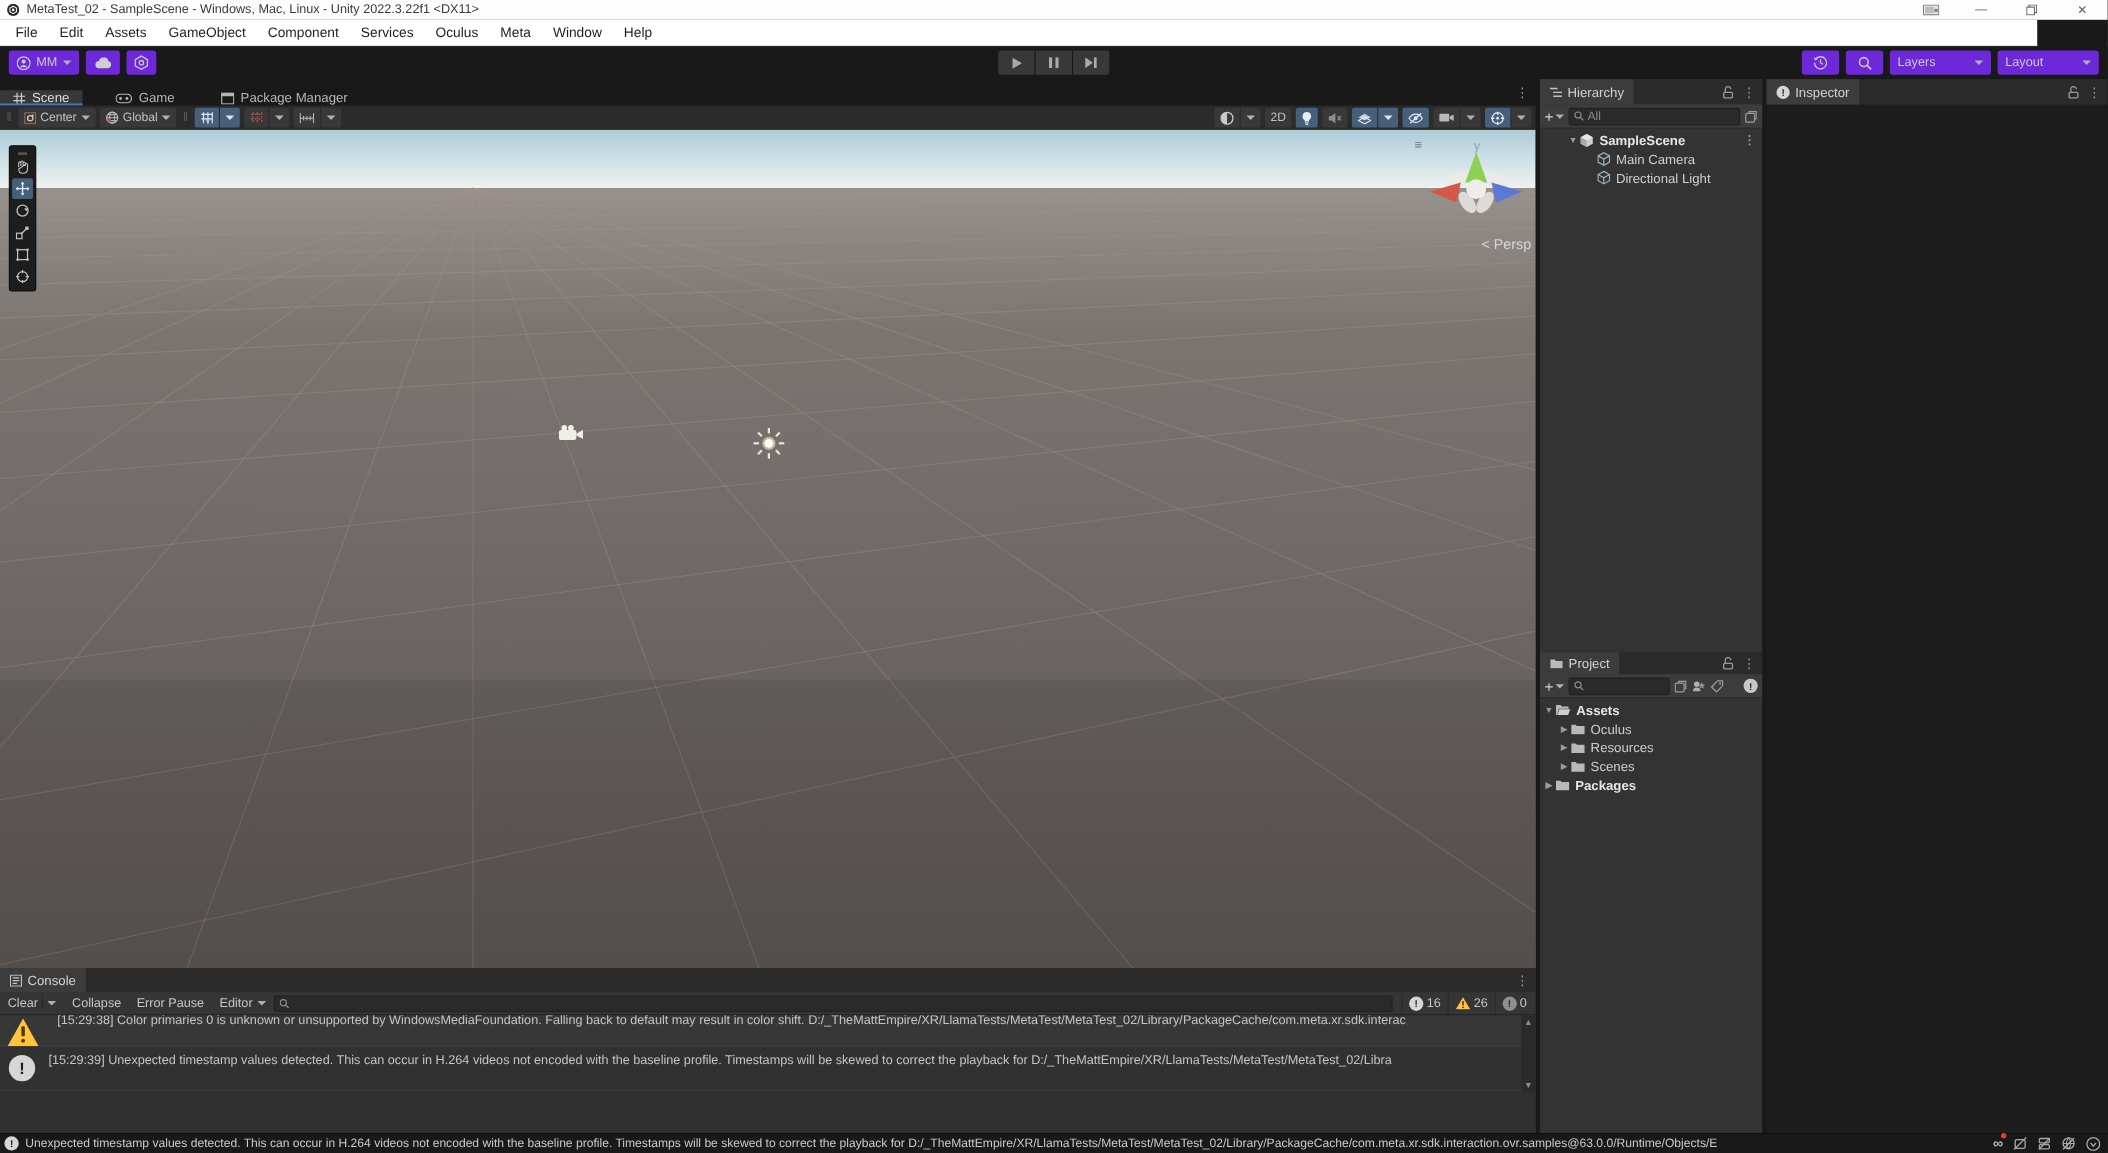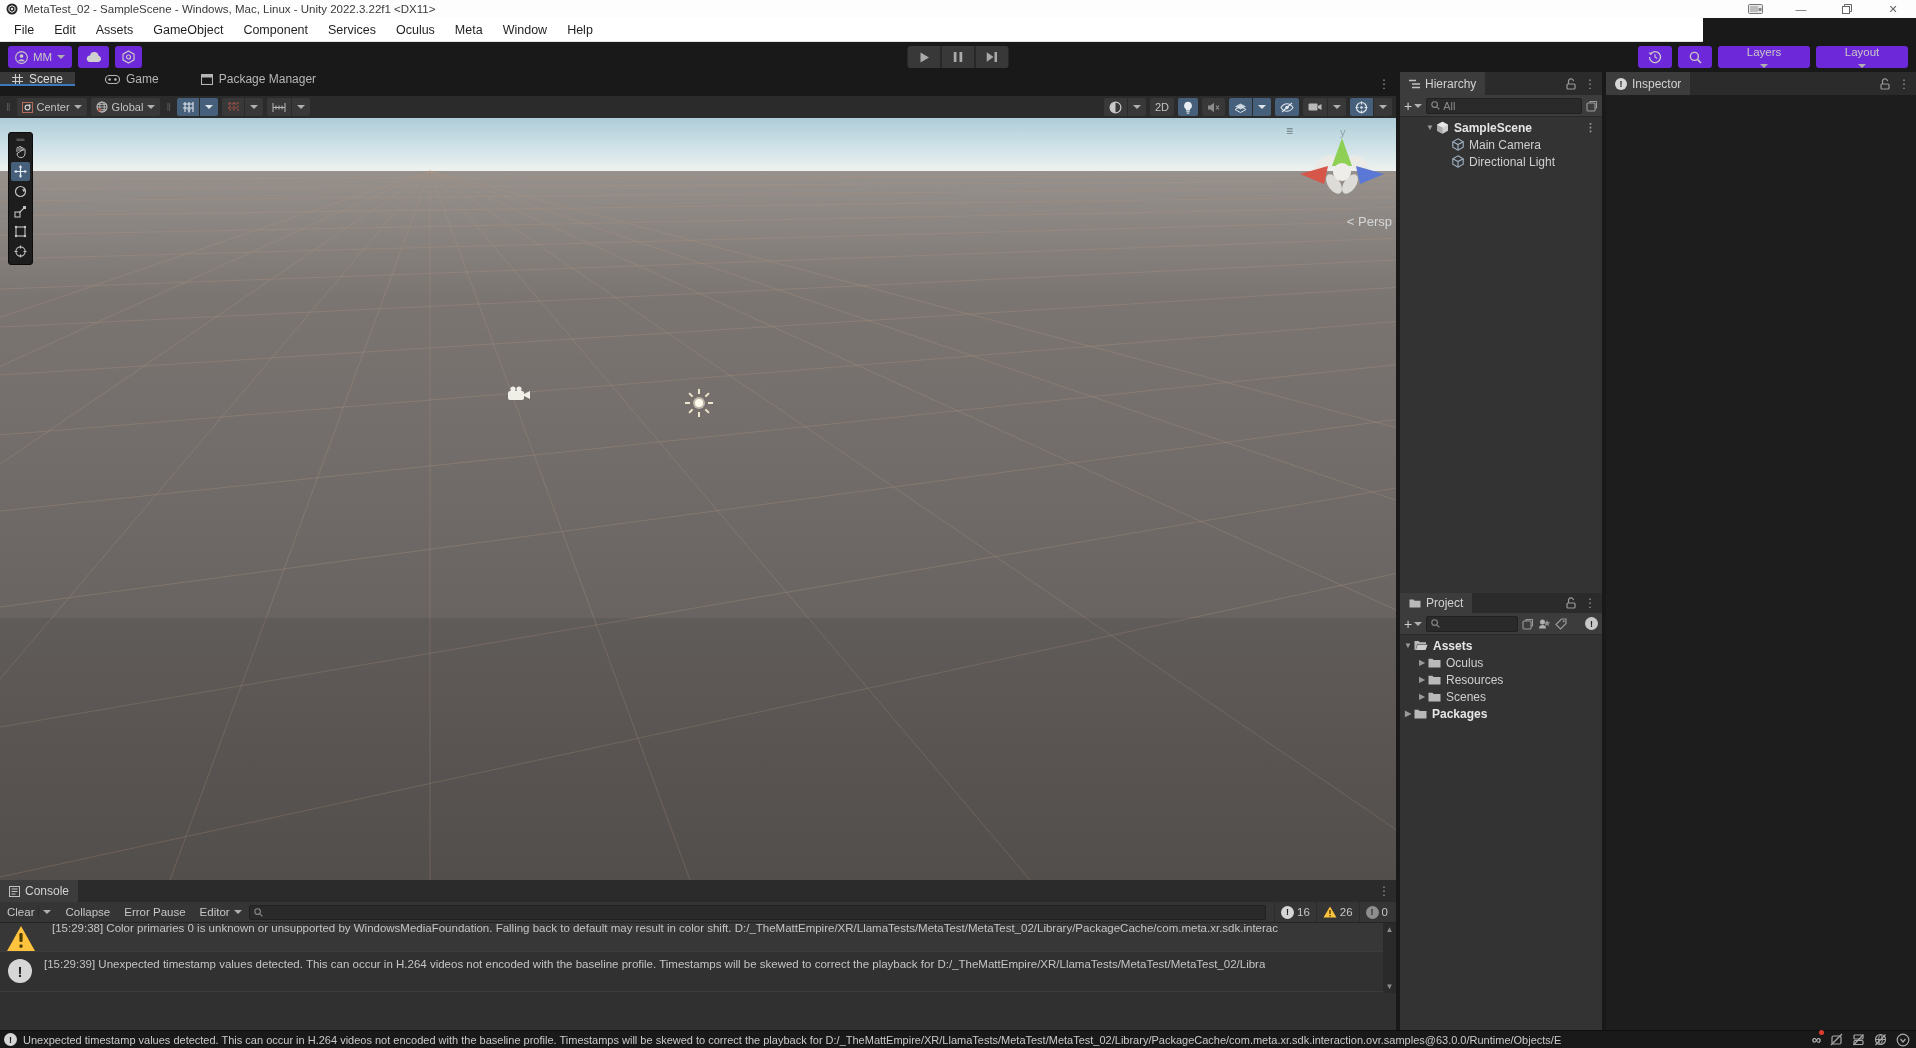--- a/index.html
+++ b/index.html
@@ -7,45 +7,45 @@
     font-family:"Liberation Sans", sans-serif; -webkit-font-smoothing:antialiased; }
   .abs { position:absolute; }
 
   
   .titlebar { position:absolute; top:0; left:0; width:1916px; height:18px; background:#fdfdfd;
     display:flex; align-items:center; font-size:11.5px; color:#3a3a3a; }
   .titlebar .t-title { margin-left:6px; }
   .win-ctrls { margin-left:auto; display:flex; align-items:center; height:100%; }
   .win-btn { width:46px; height:100%; display:flex; align-items:center; justify-content:center;
     color:#666; font-size:11px; }
-  .menubar { position:absolute; top:18px; left:0; width:1703px; height:24px; background:#ffffff;
+  .menubar { position:absolute; top:18px; left:0; width:1852px; height:24px; background:#ffffff;
     border-bottom:1px solid #e2e2e2; display:flex; align-items:center; padding-left:4px;
     font-size:12.5px; color:#1f1f1f; }
   .menu-item { padding:0 10px; height:100%; display:flex; align-items:center; }
 
   
   .main-toolbar { position:absolute; top:42px; left:0; width:1916px; height:30px; background:#191919;
     display:flex; align-items:center; }
   .btn { background:#6d28d9; border-radius:3px; height:22px; display:flex; align-items:center;
     gap:5px; padding:0 7px; color:#c8c8c8; font-size:11.5px; }
   .caret { width:0; height:0; border-left:4px solid transparent; border-right:4px solid transparent;
     border-top:4px solid #b0b0b0; }
   .play-cluster { position:absolute; left:50%; transform:translateX(-50%); display:flex; gap:1px; }
   .play-btn { width:33px; height:22px; background:#383838; display:flex; align-items:center; justify-content:center; }
   .play-btn:first-child { border-radius:3px 0 0 3px; }
   .play-btn:last-child { border-radius:0 3px 3px 0; }
   .tb-right { margin-left:auto; display:flex; gap:6px; margin-right:8px; align-items:center; }
-  .drop { justify-content:space-between; width:92px;flex-direction:column; }
+  .drop { justify-content:space-between; width:92px; }
 
   
   .workspace { position:absolute; top:72px; left:0; width:1916px; height:958px; background:#191919; }
 
   
   .doc-tabbar { position:absolute; top:0; left:0; width:1396px; height:24px; background:#191919;
-    display:flex; align-items:flex-start; }
+    display:flex; align-items:flex-end; }
   .doc-tab { display:flex; align-items:center; gap:6px; padding:0 12px; font-size:12px; color:#b6b6b6; position:relative; }
   .doc-tab.active { background:#383838; color:#dedede; }
   .doc-tab.active::after { content:""; position:absolute; left:0; right:0; bottom:0; height:2px; background:#3a79bb; }
   .kebab { color:#9a9a9a; font-size:12px; line-height:1; letter-spacing:0; }
 
   
   .scene-toolbar { position:absolute; top:24px; left:0; width:1396px; height:22px; background:#2b2b2b;
     display:flex; align-items:center; gap:4px; padding:0 4px; }
   .tbtn { background:#383838; border-radius:2px; height:18px; display:flex; align-items:center;
     gap:4px; padding:0 5px; color:#c2c2c2; font-size:11px; }

